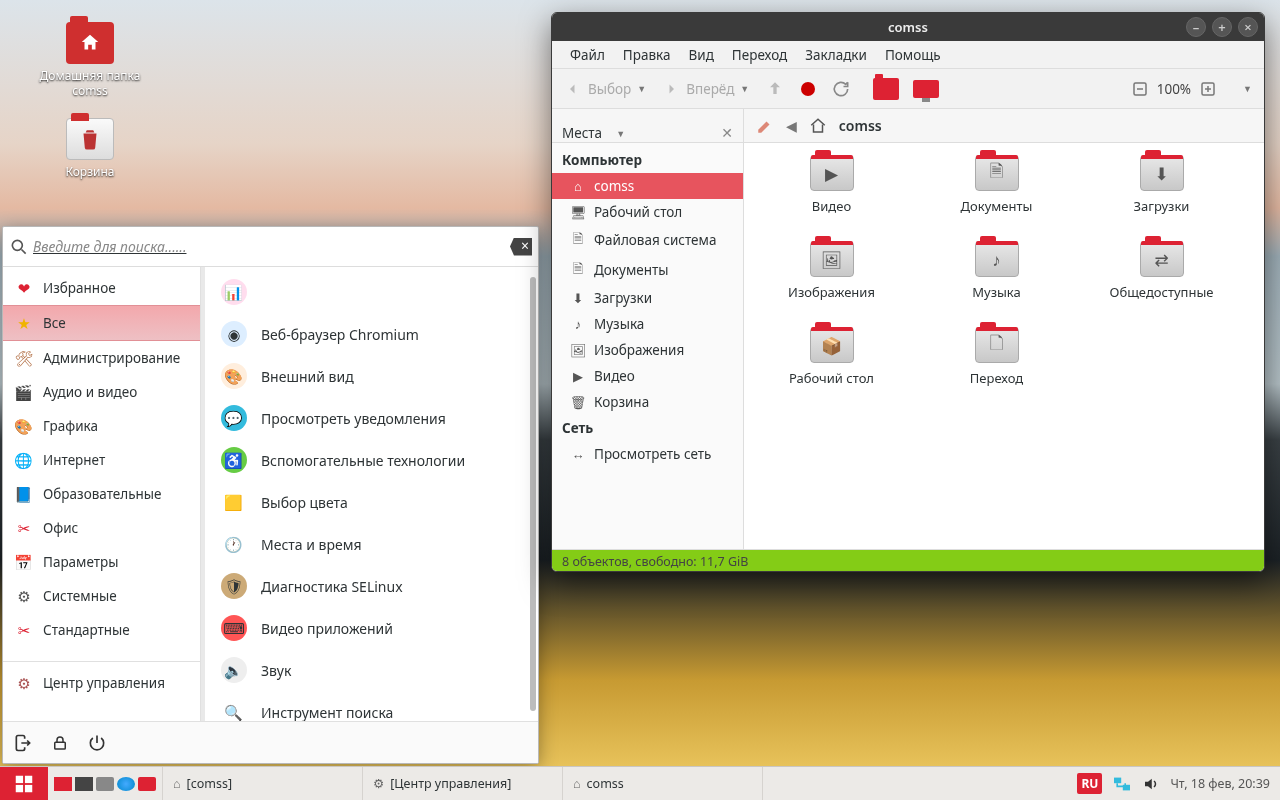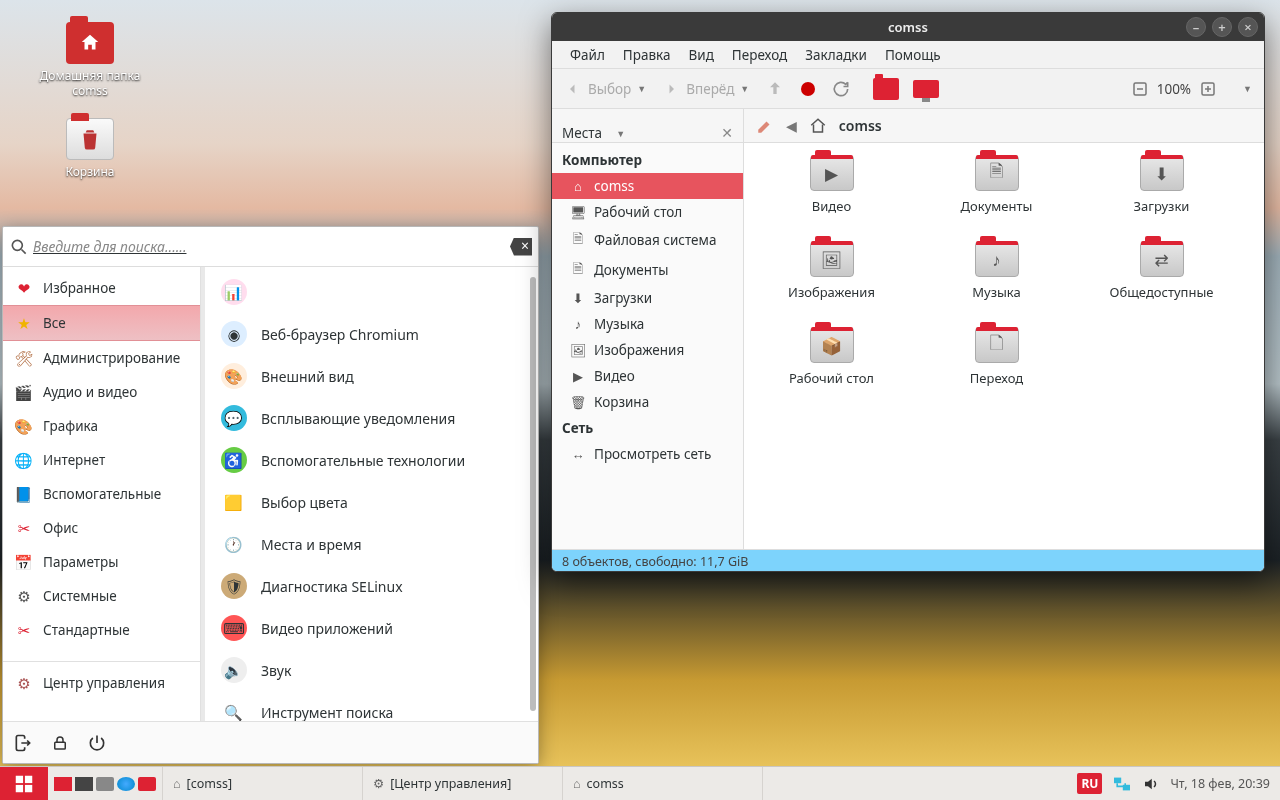--- a/index.html
+++ b/index.html
@@ -80,21 +80,21 @@
   .fm-files{flex:1;background:#fff;display:flex;flex-wrap:wrap;align-content:flex-start;
             padding:12px 10px;gap:6px 10px;overflow-y:auto;}
   .fcell{width:155px;height:80px;display:flex;flex-direction:column;align-items:center;
          justify-content:flex-start;cursor:pointer;font-size:13px;}
   .fcell .fico{width:44px;height:36px;border-radius:4px;
                background:linear-gradient(#e8e8e8,#c8c8c8);border:1px solid #aaa;position:relative;
                display:flex;align-items:center;justify-content:center;margin-bottom:6px;}
   .fcell .fico::before{content:"";position:absolute;top:-6px;left:4px;width:16px;height:7px;
                        background:#d23;border-radius:2px 2px 0 0;}
   .fcell .fico::after{content:"";position:absolute;top:-1px;left:0;right:0;height:4px;background:#d23;border-radius:2px 2px 0 0;}
-  .fm-status{height:22px;border-top:1px solid #ddd;background:#7dd3fc;padding:3px 10px;font-size:12.5px;color:#444;}
+  .fm-status{height:22px;border-top:1px solid #ddd;background:#84cc16;padding:3px 10px;font-size:12.5px;color:#444;}
 
   
   .taskbar{position:absolute;left:0;right:0;bottom:0;height:34px;background:#eceae7;
            border-top:1px solid #c9c6c2;display:flex;align-items:center;font-size:12.5px;}
   .tb-btn{height:34px;display:flex;align-items:center;gap:6px;padding:0 10px;cursor:pointer;
           border-right:1px solid #d6d3cf;}
   .tb-btn.launcher{background:#d23;width:48px;justify-content:center;border:none;}
   .tb-tray{margin-left:auto;display:flex;align-items:center;gap:10px;padding:0 10px;}
   .ru{background:#d23;color:#fff;font-weight:700;padding:2px 4px;border-radius:2px;font-size:12px;}
   .tico{width:18px;height:14px;}
@@ -150,21 +150,21 @@
         <div class="sm-cat">
           <span class="ci" style="color:#a4c">🎨</span>
           <span>Графика</span>
         </div>
         <div class="sm-cat">
           <span class="ci" style="color:#2a7">🌐</span>
           <span>Интернет</span>
         </div>
         <div class="sm-cat">
           <span class="ci" style="color:#7aa">📘</span>
-          <span>Вспомогательные</span>
+          <span>Образовательные</span>
         </div>
         <div class="sm-cat">
           <span class="ci" style="color:#d23">✂</span>
           <span>Офис</span>
         </div>
         <div class="sm-cat">
           <span class="ci" style="color:#b55">📅</span>
           <span>Параметры</span>
         </div>
         <div class="sm-cat">
@@ -189,21 +189,21 @@
         <div class="sm-app">
           <span class="ai" style="background:#def">◉</span>
           <span>Веб-браузер Chromium</span>
         </div>
         <div class="sm-app">
           <span class="ai" style="background:#fed">🎨</span>
           <span>Внешний вид</span>
         </div>
         <div class="sm-app">
           <span class="ai" style="background:#3bd">💬</span>
-          <span>Всплывающие уведомления</span>
+          <span>Просмотреть уведомления</span>
         </div>
         <div class="sm-app">
           <span class="ai" style="background:#6c4">♿</span>
           <span>Вспомогательные технологии</span>
         </div>
         <div class="sm-app">
           <span class="ai" style="background:#fff">🟨</span>
           <span>Выбор цвета</span>
         </div>
         <div class="sm-app">

